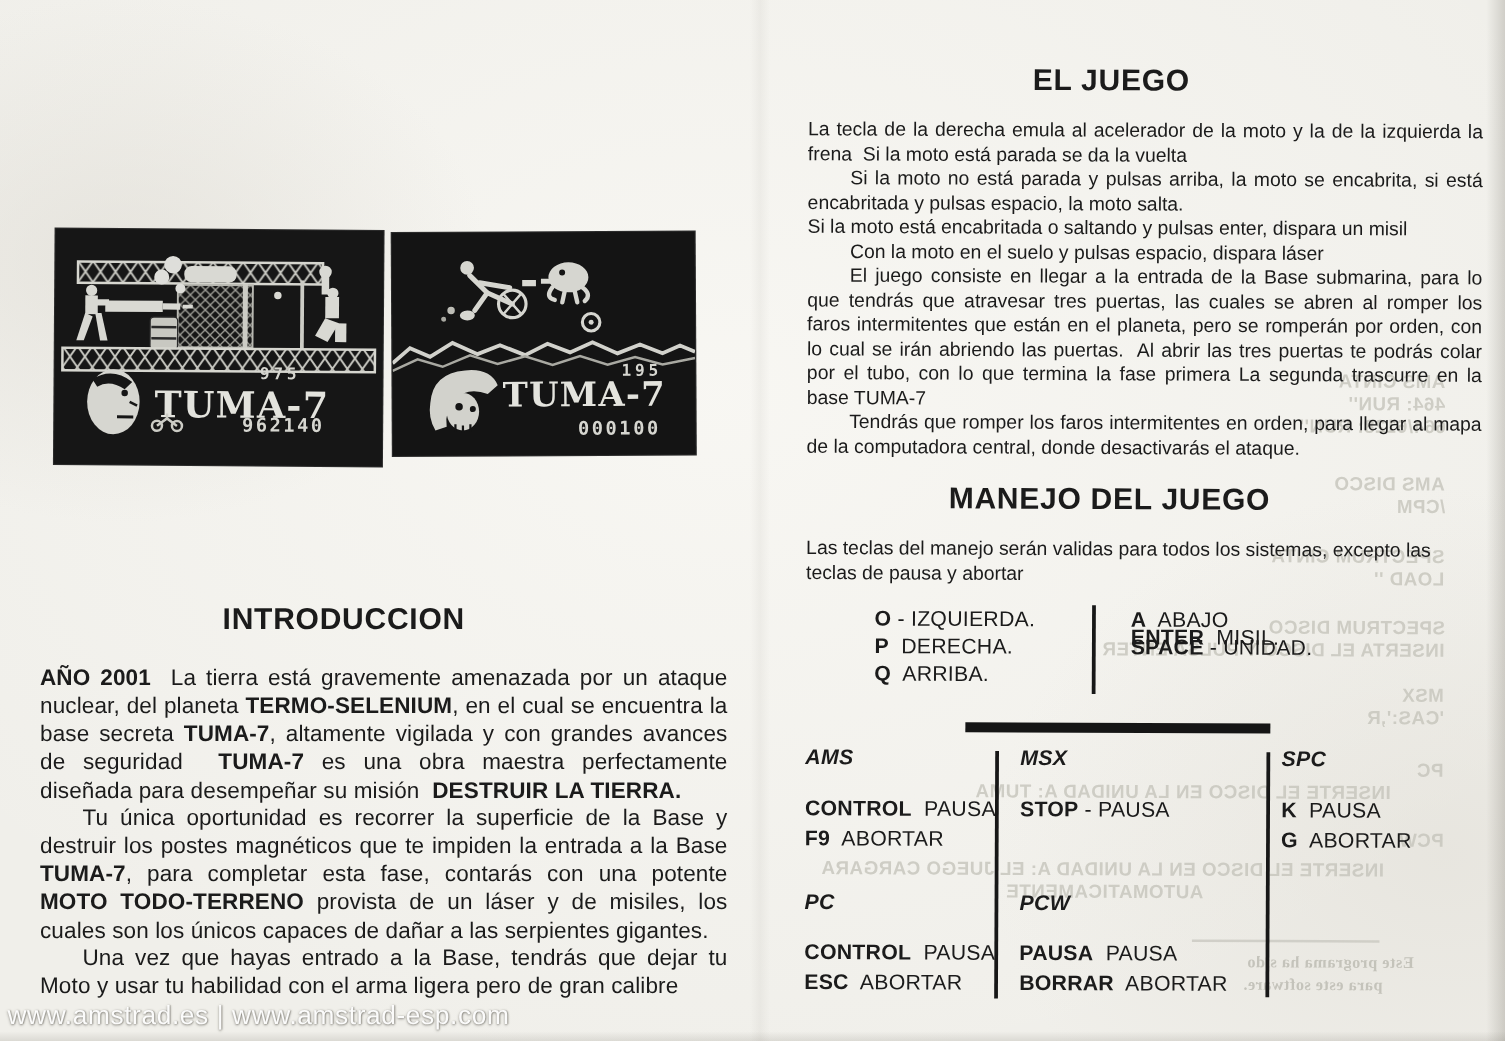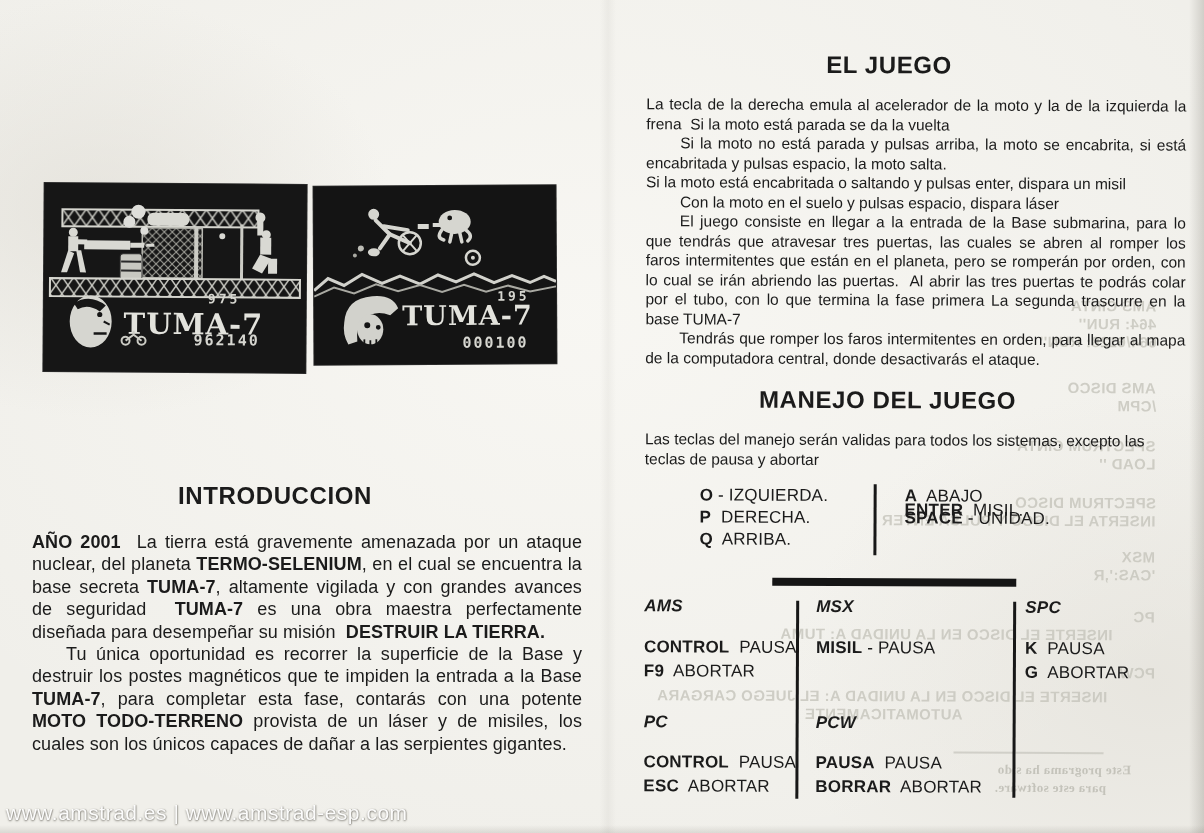--- a/index.html
+++ b/index.html
@@ -190,20 +190,21 @@
           <text class="bitfont" x="148" y="162" font-size="15" fill="#d6d6d0" letter-spacing="2">000100</text>
         </g>
       </svg>
     </div>
 
     <h2 class="h intro-h">INTRODUCCION</h2>
 
     <div class="intro-text">
       <p><span class="b">AÑO 2001</span><span>&nbsp; La tierra está gravemente amenazada por un ataque nuclear, del planeta </span><span class="b">TERMO-SELENIUM</span><span>, en el cual se encuentra la base secreta </span><span class="b">TUMA-7</span><span>, altamente vigilada y con grandes avances de seguridad&nbsp; </span><span class="b">TUMA-7</span><span> es una obra maestra perfectamente diseñada para desempeñar su misión&nbsp; </span><span class="b">DESTRUIR LA TIERRA.</span></p>
       <p class="ind"><span>Tu única oportunidad es recorrer la superficie de la Base y destruir los postes magnéticos que te impiden la entrada a la Base </span><span class="b">TUMA-7</span><span>, para completar esta fase, contarás con una potente </span><span class="b">MOTO TODO-TERRENO</span><span> provista de un láser y de misiles, los cuales son los únicos capaces de dañar a las serpientes gigantes.</span></p>
+      <p class="ind"><span>Una vez que hayas entrado a la Base, tendrás que dejar tu Moto y usar tu habilidad con el arma ligera pero de gran calibre</span></p>
     </div>
   </div>
 
   <div class="rp">
 
     <div>
       <div class="ghost" style="top:295px;right:48px">AMS CINTA</div>
       <div class="ghost" style="top:313px;right:48px">464: RUN''</div>
       <div class="ghost" style="top:331px;right:48px">664/6128: RUN''</div>
       <div class="ghost" style="top:377px;right:48px">AMS DISCO</div>
@@ -252,21 +253,21 @@
     <div>
       <div class="hbar"></div>
       <div class="vline" style="left:797px;top:600px;height:198px"></div>
       <div class="vline" style="left:1014px;top:600px;height:196px"></div>
 
       <div class="sys-name" style="left:645px;top:596px">AMS</div>
       <div class="krow" style="left:645px;top:637px"><span class="b">CONTROL</span><span>&nbsp; PAUSA</span></div>
       <div class="krow" style="left:645px;top:661px"><span class="b">F9</span><span>&nbsp; ABORTAR</span></div>
 
       <div class="sys-name" style="left:817px;top:596px">MSX</div>
-      <div class="krow" style="left:817px;top:637px"><span class="b">MISIL</span><span> - PAUSA</span></div>
+      <div class="krow" style="left:817px;top:637px"><span class="b">STOP</span><span> - PAUSA</span></div>
 
       <div class="sys-name" style="left:1026px;top:596px">SPC</div>
       <div class="krow" style="left:1026px;top:637px"><span class="b">K</span><span>&nbsp; PAUSA</span></div>
       <div class="krow" style="left:1026px;top:661px"><span class="b">G</span><span>&nbsp; ABORTAR</span></div>
 
       <div class="sys-name" style="left:645px;top:712px">PC</div>
       <div class="krow" style="left:645px;top:752px"><span class="b">CONTROL</span><span>&nbsp; PAUSA</span></div>
       <div class="krow" style="left:645px;top:776px"><span class="b">ESC</span><span>&nbsp; ABORTAR</span></div>
 
       <div class="sys-name" style="left:817px;top:712px">PCW</div>

